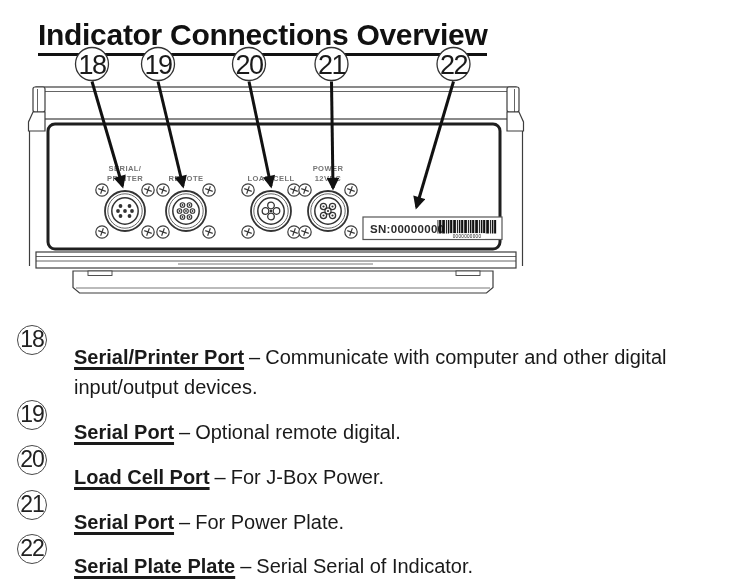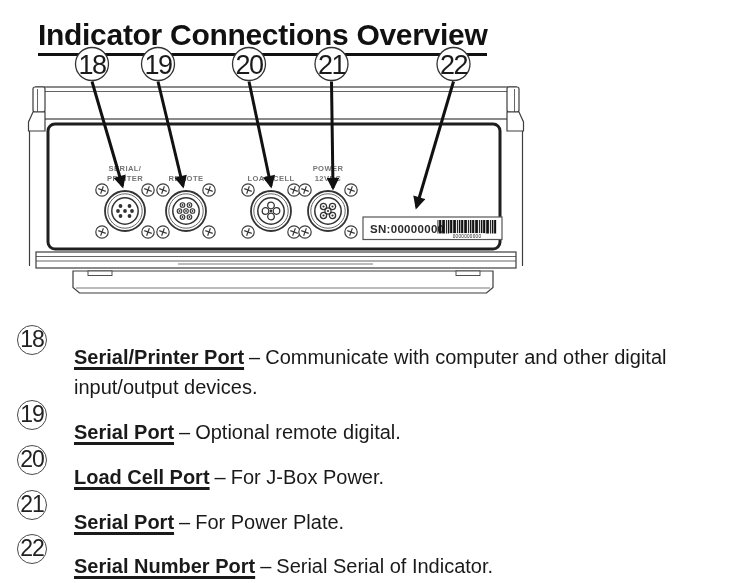--- a/index.html
+++ b/index.html
@@ -258,17 +258,17 @@
       <p class="ltext"><span class="term">Load Cell Port</span><span class="sep">–</span><span>For J-Box Power.</span></p>
     </div>
 
     <div class="lrow" style="top:490px">
       <span class="lnum">21</span>
       <p class="ltext"><span class="term">Serial Port</span><span class="sep">–</span><span>For Power Plate.</span></p>
     </div>
 
     <div class="lrow" style="top:534px">
       <span class="lnum">22</span>
-      <p class="ltext"><span class="term">Serial Number Port</span><span class="sep">–</span><span>Serial Serial of Indicator.</span></p>
+      <p class="ltext"><span class="term">Serial Plate Plate</span><span class="sep">–</span><span>Serial Serial of Indicator.</span></p>
     </div>
 
   </div>
 </div>
 
 </body></html>

